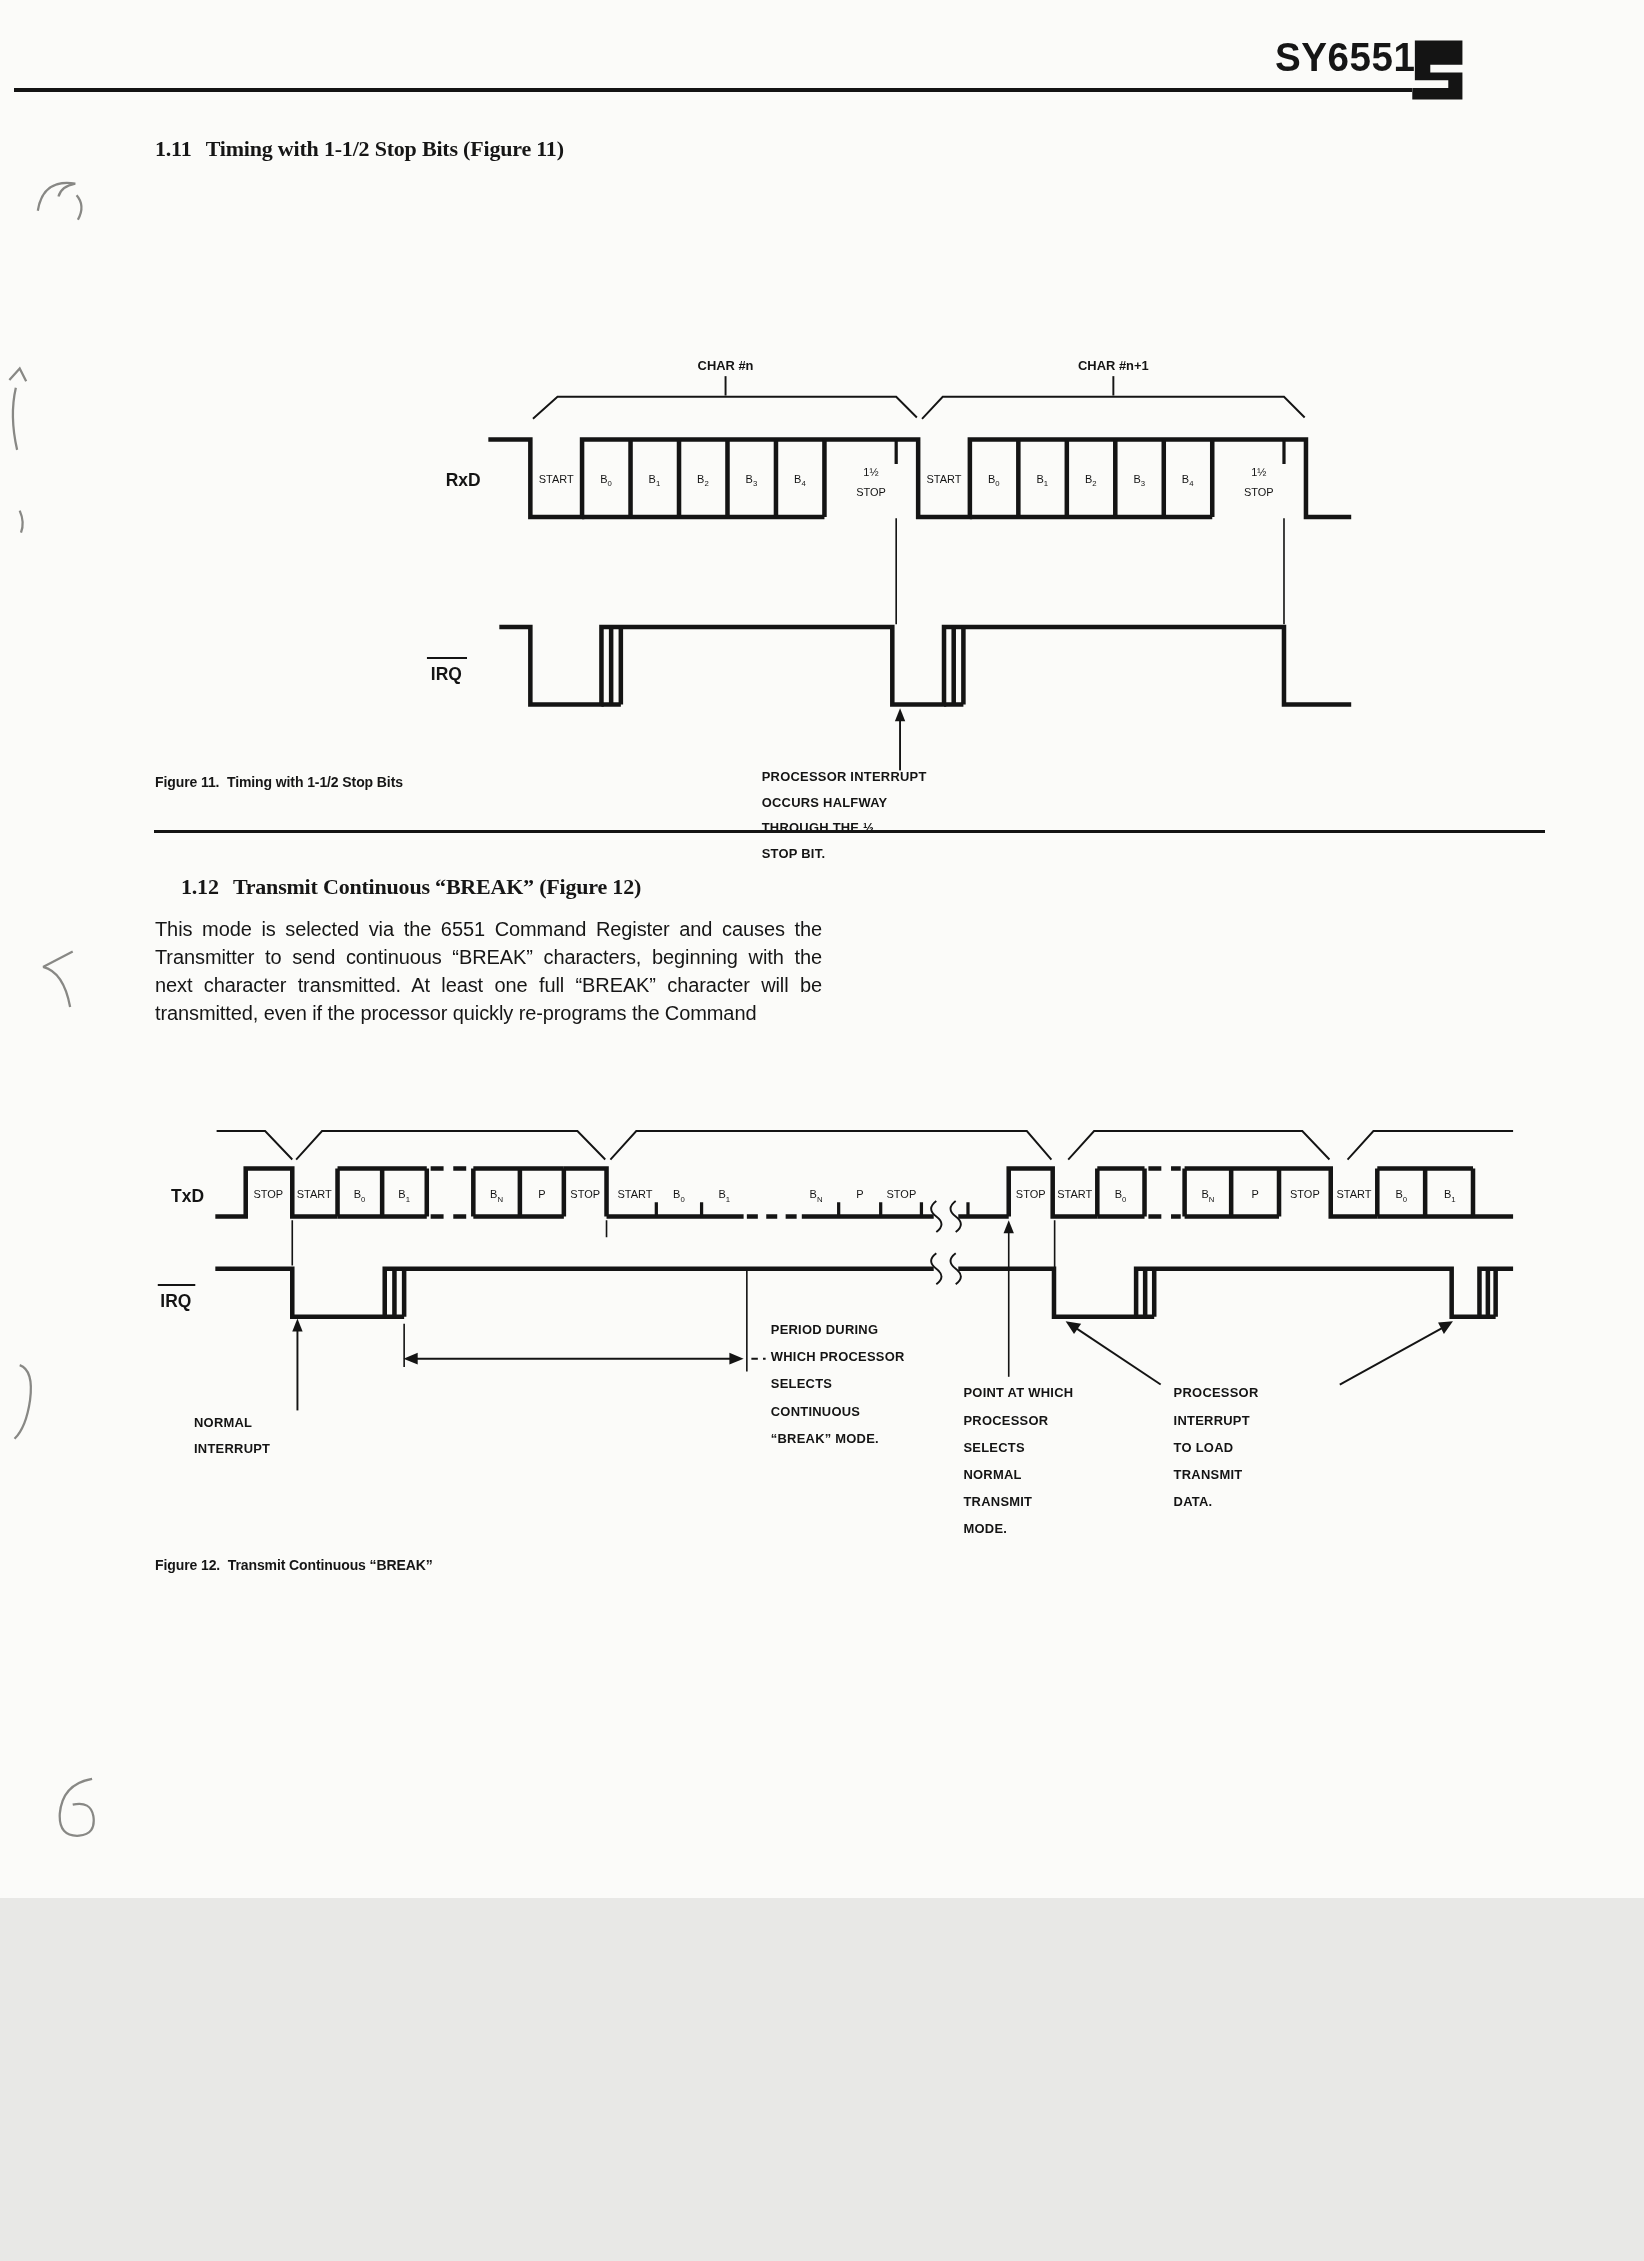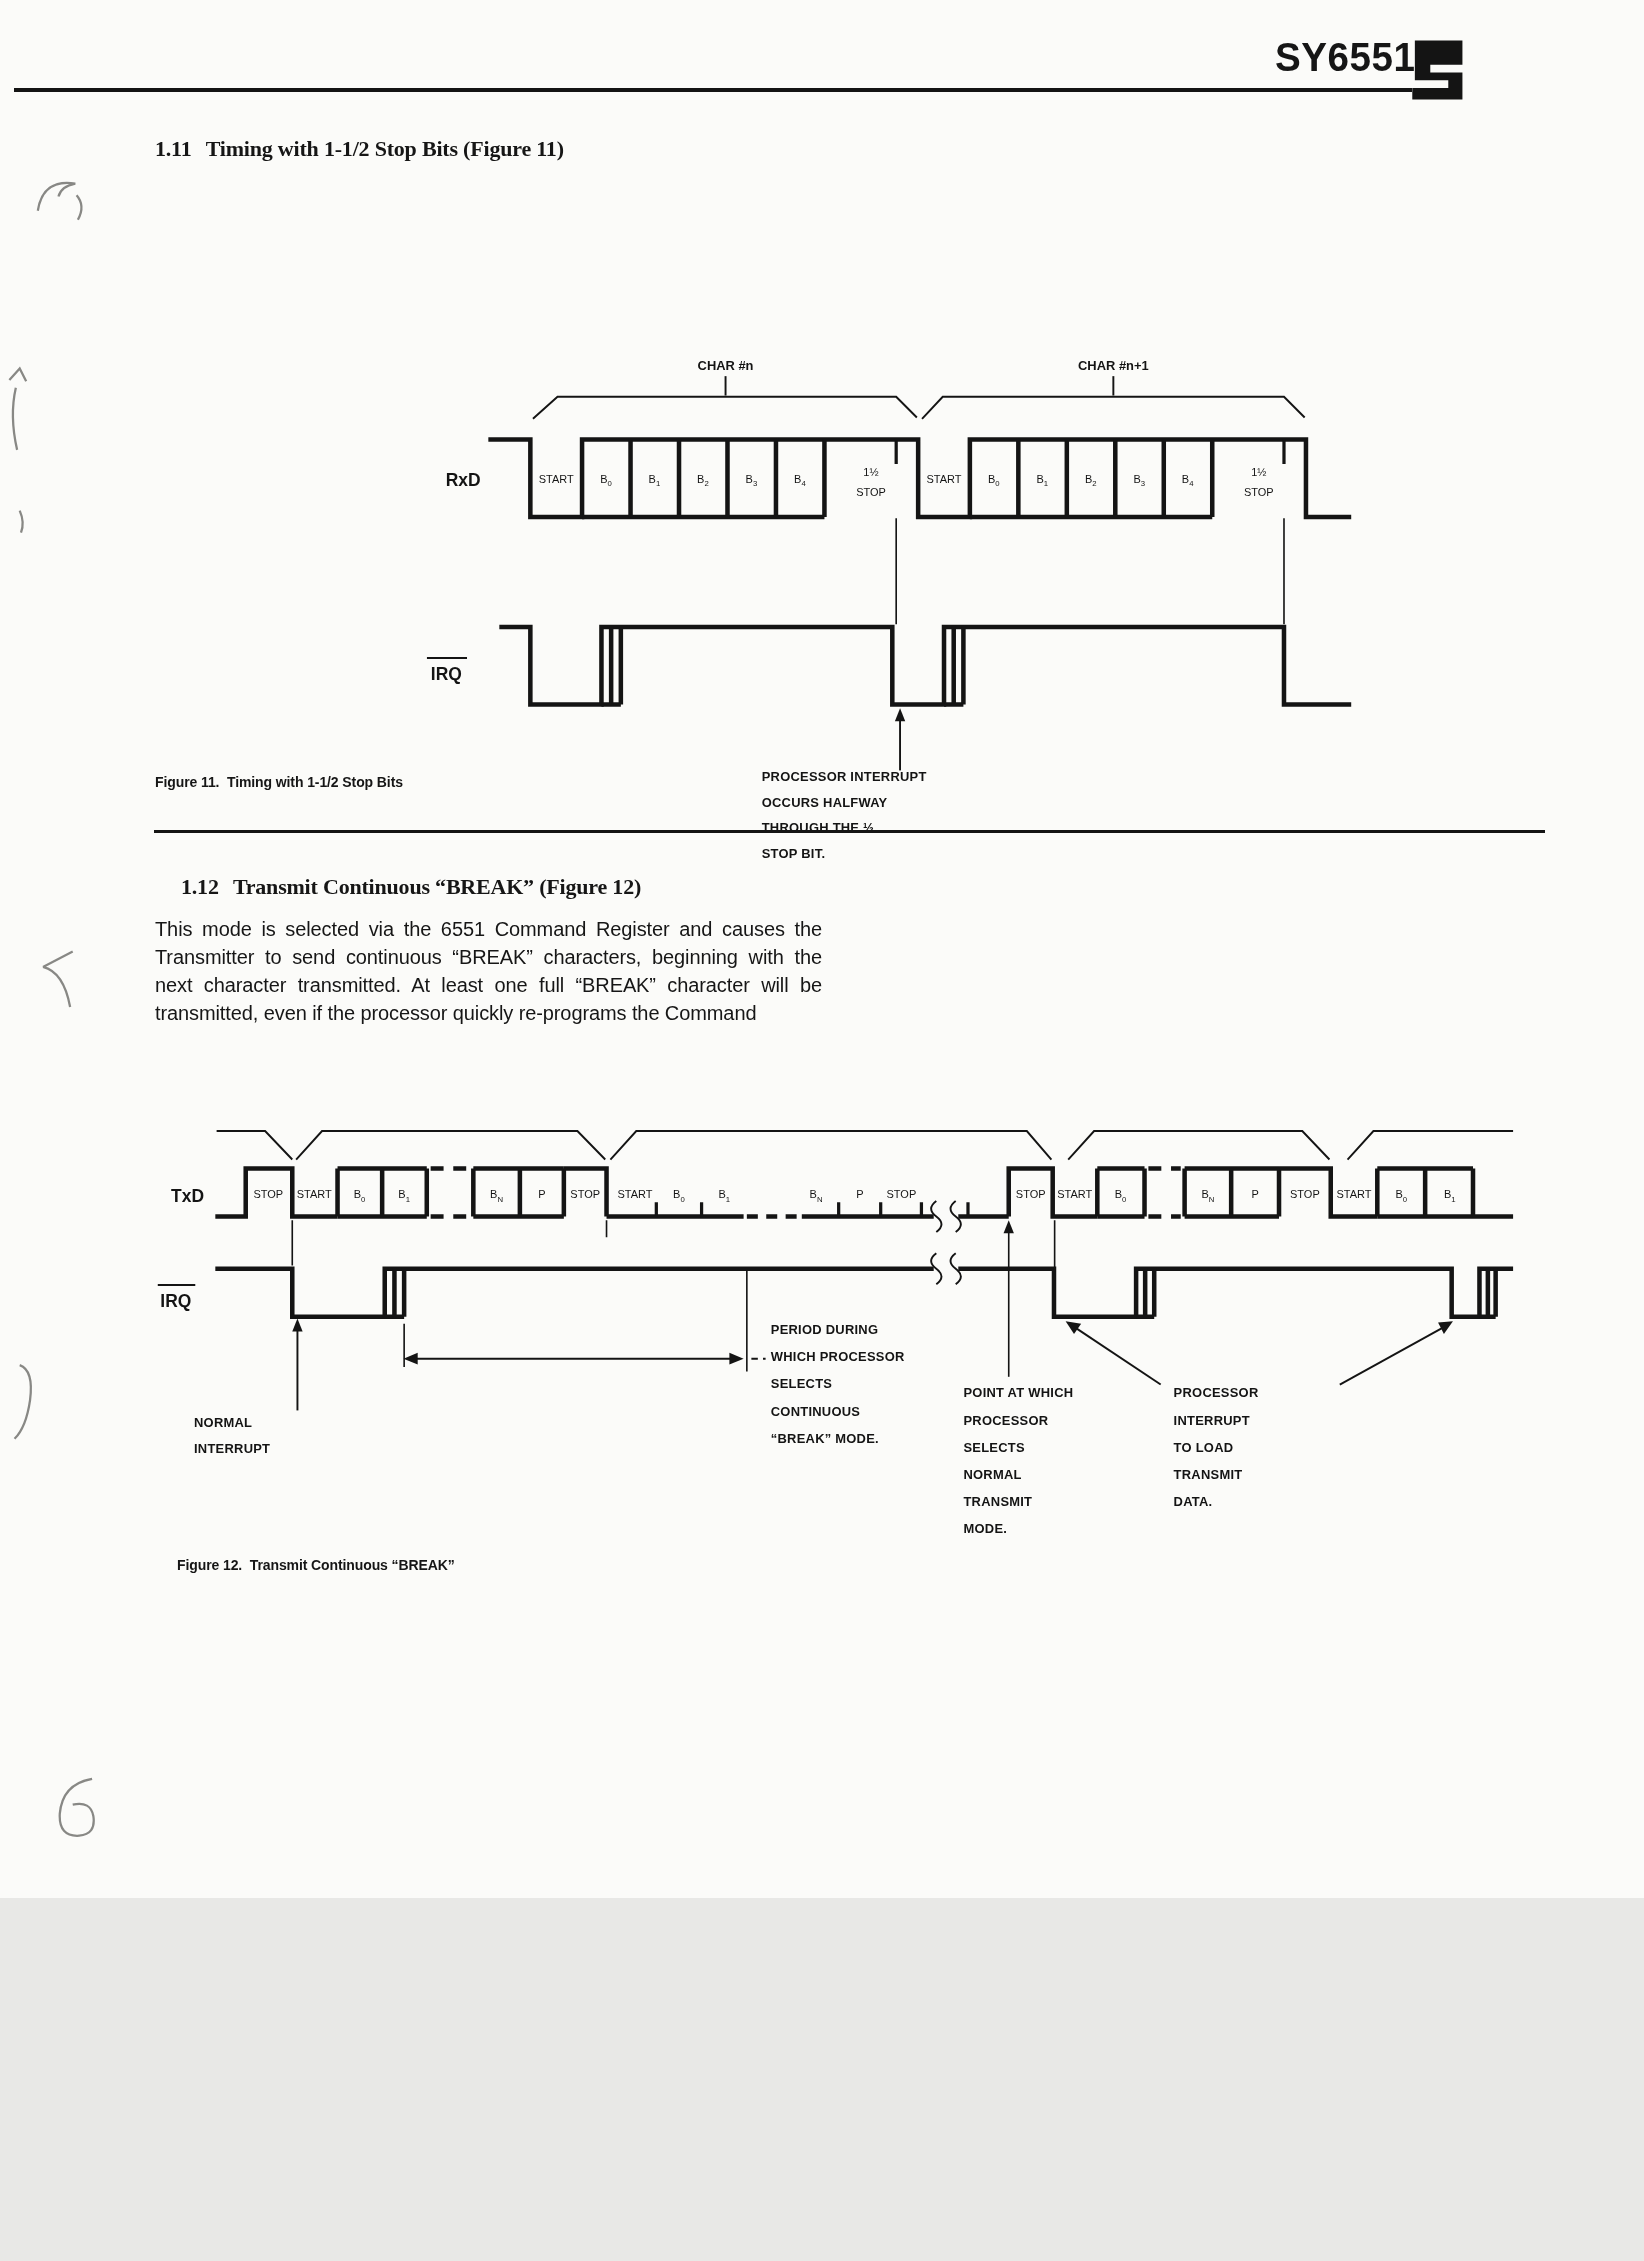--- a/index.html
+++ b/index.html
@@ -189,21 +189,21 @@
     <polygon class="ah" points="1648,314 1672,318 1661,334"></polygon>
     <path class="wave-thin" d="M2072,412 L2235,322"></path>
     <polygon class="ah" points="2247,314 2224,316 2233,334"></polygon>
     <text class="ann-t" x="1815" y="432">PROCESSOR</text>
     <text class="ann-t" x="1815" y="474">INTERRUPT</text>
     <text class="ann-t" x="1815" y="516">TO LOAD</text>
     <text class="ann-t" x="1815" y="558">TRANSMIT</text>
     <text class="ann-t" x="1815" y="600">DATA.</text>
   </svg>
 
-  <div class="abs caption" style="left:155px;top:1557px;margin-left:22px;">Figure 12.  Transmit Continuous “BREAK”</div>
+  <div class="abs caption" style="left:155px;top:1557px;">Figure 12.  Transmit Continuous “BREAK”</div>
 
   <div class="abs pagenum" style="left:1495px;top:2031px;">6</div>
 
   <svg class="abs" style="left:0;top:0;pointer-events:none;" width="1645" height="2261" viewBox="0 0 2544 3498">
     <path class="artifact" d="M58,326 Q66,276 116,284 Q94,288 90,304 M118,302 q14,16 2,38"></path>
     <path class="artifact" d="M24,600 q-10,44 2,96 M14,588 l16,-18 l10,20"></path>
     <path class="artifact" d="M30,790 q8,18 2,34"></path>
     <path class="artifact" d="M66,1496 l46,-24 M66,1496 q32,8 42,62"></path>
     <path class="artifact" d="M30,2112 q22,8 16,54 q-6,42 -24,60"></path>
     <path class="artifact" d="M142,2752 q-46,8 -50,54 q-2,36 30,34 q26,-2 22,-30 q-4,-24 -32,-18"></path>

